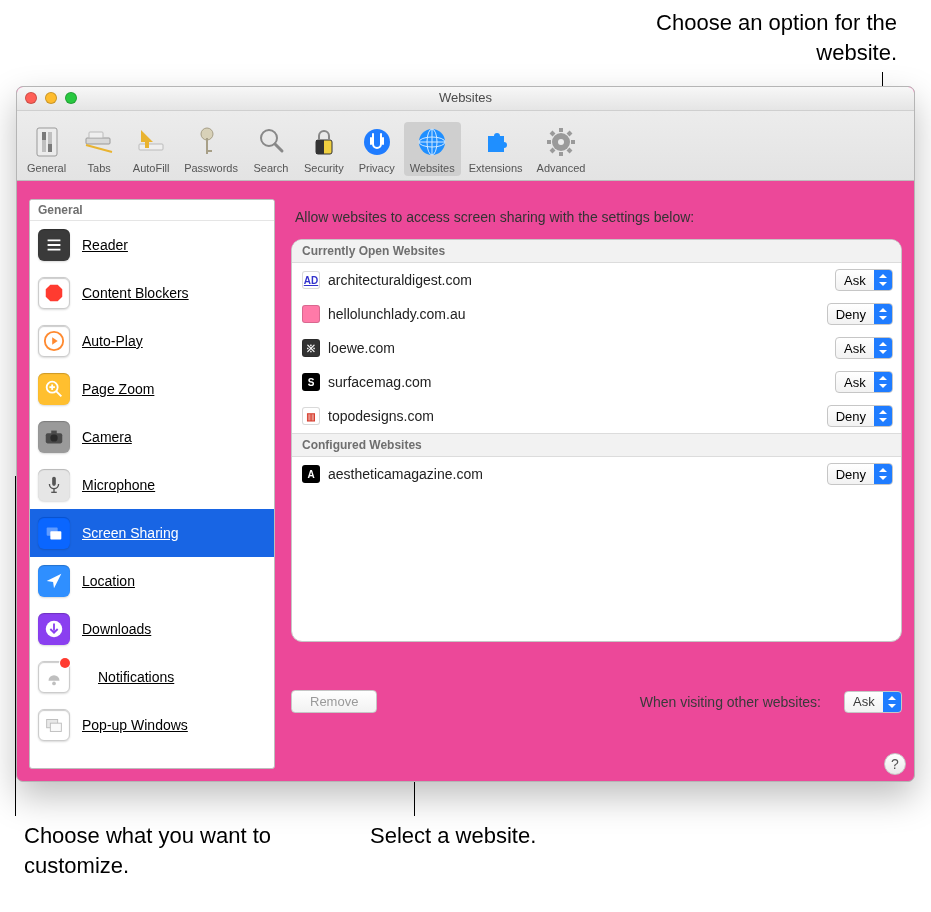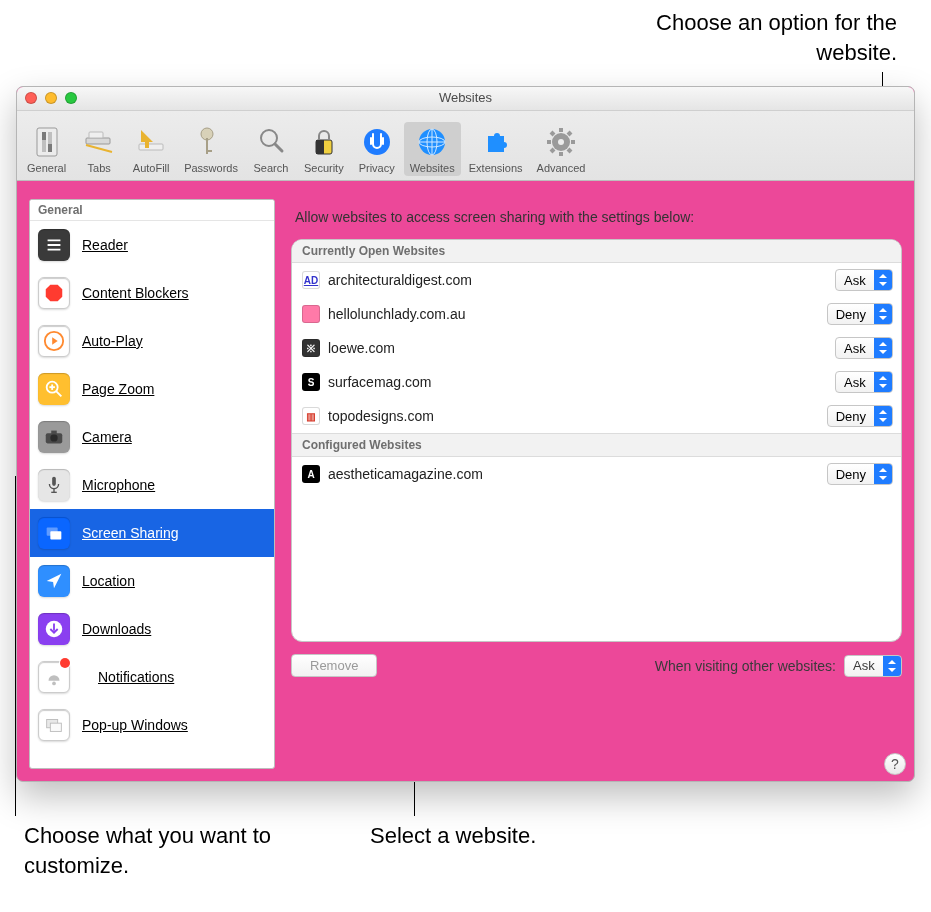--- a/index.html
+++ b/index.html
@@ -164,30 +164,31 @@
   .sel-arrows svg { width:10px; height:14px; fill:#fff; }
 
   .filler { height:150px; }
 
   .bottom-row {
     display:flex; align-items:center; justify-content:space-between;
     padding-top:12px;
     font-size:14px;
     color:#3a3a3a;
     gap:12px;
+    margin-top:36px;
   }
   .remove-btn {
     background:linear-gradient(#ffffff,#f2f2f2);
     border:1px solid #c6c6c6;
     border-radius:4px;
     padding:3px 18px;
     font-size:13px;
     color:#9a9a9a;
   }
-  .right-bottom { display:flex; align-items:center; gap:8px; }
+  .right-bottom { display:flex; align-items:center; gap:23px; }
 
   .help-btn {
     position:absolute; right:8px; bottom:6px;
     width:22px; height:22px; border-radius:50%;
     background:linear-gradient(#ffffff,#eaeaea);
     border:1px solid #c6c6c6;
     display:flex; align-items:center; justify-content:center;
     font-size:14px; color:#555;
   }
 

